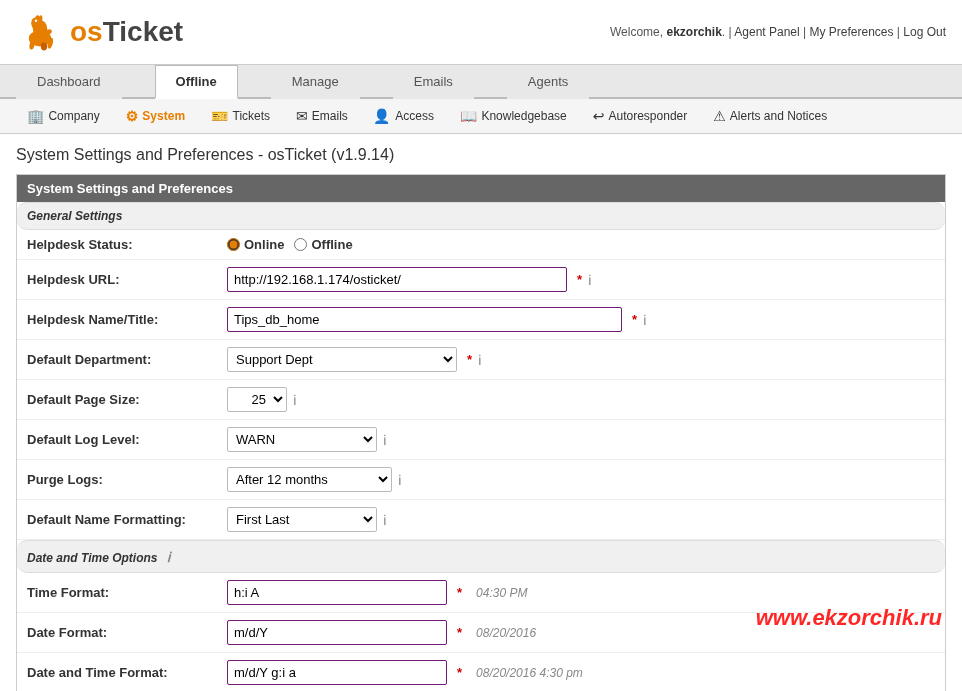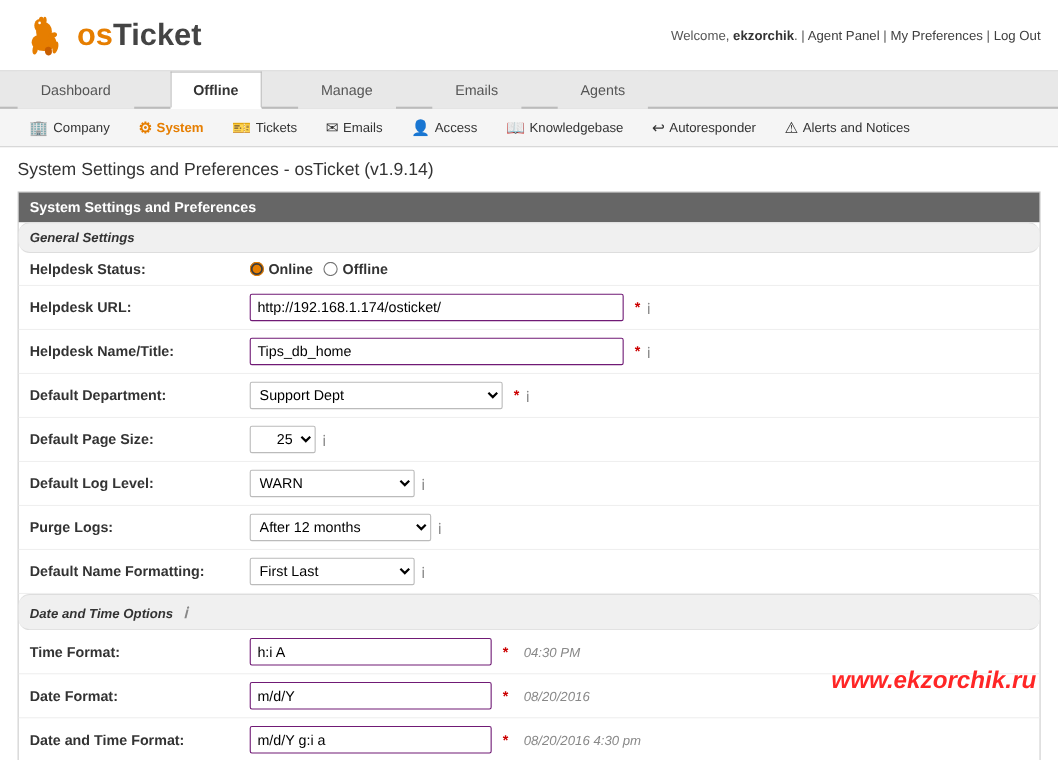--- a/index.html
+++ b/index.html
@@ -171,21 +171,21 @@
       <div class="form-control">
         <input type="text" style="width: 340px;" value="http://192.168.1.174/osticket/">
         <span class="required">*</span>
         <span class="help-icon">ℹ</span>
       </div>
     </div>
 
     <div class="form-row">
       <div class="form-label">Helpdesk Name/Title:</div>
       <div class="form-control">
-        <input type="text" style="width: 340px;" value="Tips_db_home">
+        <input type="text" style="width: 395px;" value="Tips_db_home">
         <span class="required">*</span>
         <span class="help-icon">ℹ</span>
       </div>
     </div>
 
     <div class="form-row">
       <div class="form-label">Default Department:</div>
       <div class="form-control">
         <select style="width:230px;">
           <option>Support Dept</option>

